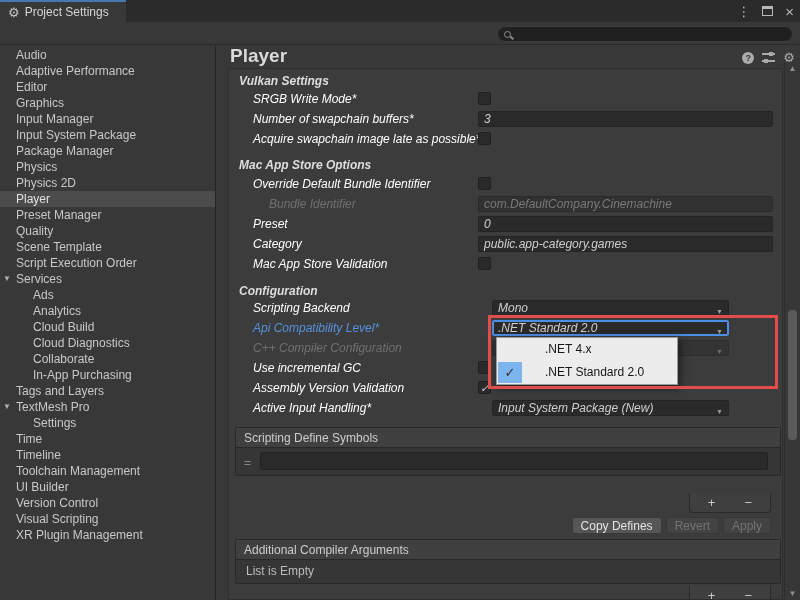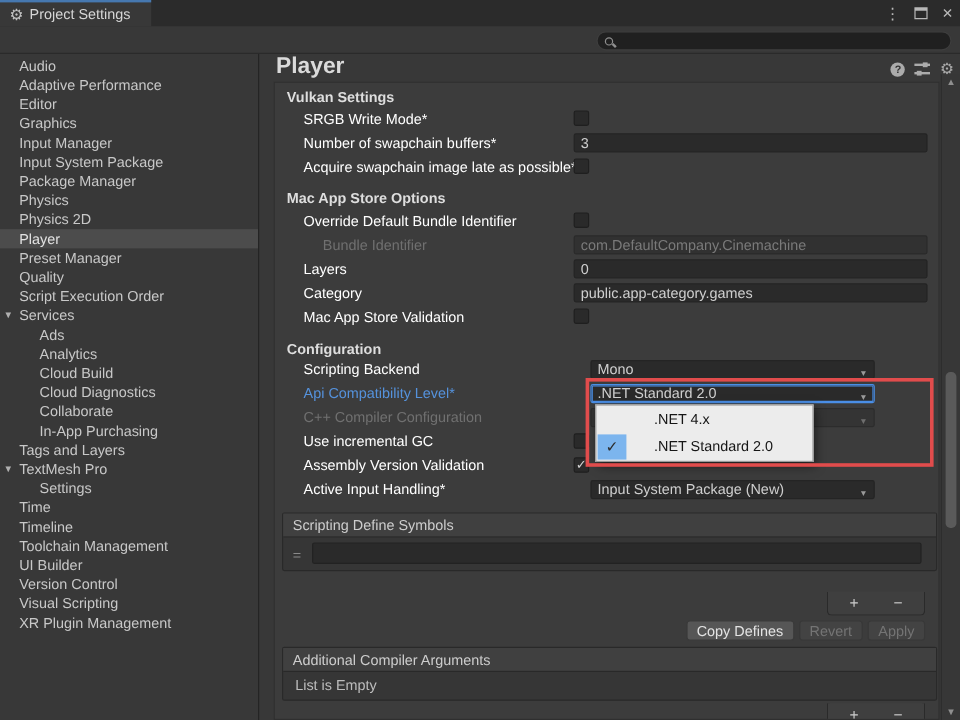--- a/index.html
+++ b/index.html
@@ -34,21 +34,21 @@
   .helpc { width:12px; height:12px; border-radius:50%; background:#ababab; color:#333; font-size:9px; font-weight:bold; text-align:center; line-height:12px; }
   .sliders { width:13px; height:11px; position:relative; }
   .sliders::before,.sliders::after { content:''; position:absolute; left:0; right:0; height:2px; background:#ababab; }
   .sliders::before { top:1px; } .sliders::after { bottom:1px; }
   .sliders .k1 { position:absolute; width:4px; height:4px; background:#ababab; right:2px; top:0; }
   .sliders .k2 { position:absolute; width:4px; height:4px; background:#ababab; left:2px; bottom:0; }
   .gear-glyph2 { font-size:13px; color:#ababab; line-height:1; }
 
   .panel { position:absolute; left:12px; top:23px; width:555px; height:532px; background:#3c3c3c; border:1px solid #2f2f2f; overflow:hidden; }
 
-  .row { position:absolute; left:0; right:0; height:18px; }
+  .row { position:absolute; left:0; right:0; height:18px;font-style:italic; }
   .hdr { position:absolute; left:10px; top:2px; font-weight:bold; color:#dedede; }
   .lbl { position:absolute; left:24px; top:2px; color:#ffffff; white-space:nowrap; }
   .lbl.ind { left:40px; }
   .lbl.dis { color:#707070; }
   .lbl.blue { color:#5592dc; }
 
   .cb { position:absolute; left:249px; top:2px; width:13px; height:13px; background:#2a2a2a; border:1px solid #1f1f1f; border-radius:2px; color:#d0d0d0; font-size:11px; line-height:12px; text-align:center; }
   .tf { position:absolute; left:249px; top:1px; width:295px; height:16px; background:#2a2a2a; border:1px solid #242424; border-radius:2px; color:#cfcfcf; line-height:14px; padding:0 5px; white-space:nowrap; overflow:hidden; }
   .tf.dis { background:#313131; color:#7a7a7a; border-color:#2a2a2a; }
   .dd { position:absolute; left:263px; top:1px; width:237px; height:16px; background:#2a2a2a; border:1px solid #242424; border-radius:2px; color:#cfcfcf; line-height:14px; padding:0 5px; white-space:nowrap; }
@@ -112,20 +112,21 @@
     <div class="side-item"><span>Editor</span></div>
     <div class="side-item"><span>Graphics</span></div>
     <div class="side-item"><span>Input Manager</span></div>
     <div class="side-item"><span>Input System Package</span></div>
     <div class="side-item"><span>Package Manager</span></div>
     <div class="side-item"><span>Physics</span></div>
     <div class="side-item"><span>Physics 2D</span></div>
     <div class="side-item sel"><span>Player</span></div>
     <div class="side-item"><span>Preset Manager</span></div>
     <div class="side-item"><span>Quality</span></div>
+    <div class="side-item"><span>Scene Template</span></div>
     <div class="side-item"><span>Script Execution Order</span></div>
     <div class="side-item"><span class="fold">▼</span><span>Services</span></div>
     <div class="side-item sub"><span>Ads</span></div>
     <div class="side-item sub"><span>Analytics</span></div>
     <div class="side-item sub"><span>Cloud Build</span></div>
     <div class="side-item sub"><span>Cloud Diagnostics</span></div>
     <div class="side-item sub"><span>Collaborate</span></div>
     <div class="side-item sub"><span>In-App Purchasing</span></div>
     <div class="side-item"><span>Tags and Layers</span></div>
     <div class="side-item"><span class="fold">▼</span><span>TextMesh Pro</span></div>
@@ -173,21 +174,21 @@
       </div>
     <div class="row" style="top:106px">
       <div class="lbl">Override Default Bundle Identifier</div>
       <div class="cb"></div>
     </div>
     <div class="row" style="top:126px">
       <div class="lbl ind dis">Bundle Identifier</div>
       <div class="tf dis">com.DefaultCompany.Cinemachine</div>
     </div>
     <div class="row" style="top:146px">
-      <div class="lbl">Layers</div>
+      <div class="lbl">Preset</div>
       <div class="tf">0</div>
     </div>
     <div class="row" style="top:166px">
       <div class="lbl">Category</div>
       <div class="tf">public.app-category.games</div>
     </div>
     <div class="row" style="top:186px">
       <div class="lbl">Mac App Store Validation</div>
       <div class="cb"></div>
     </div>

